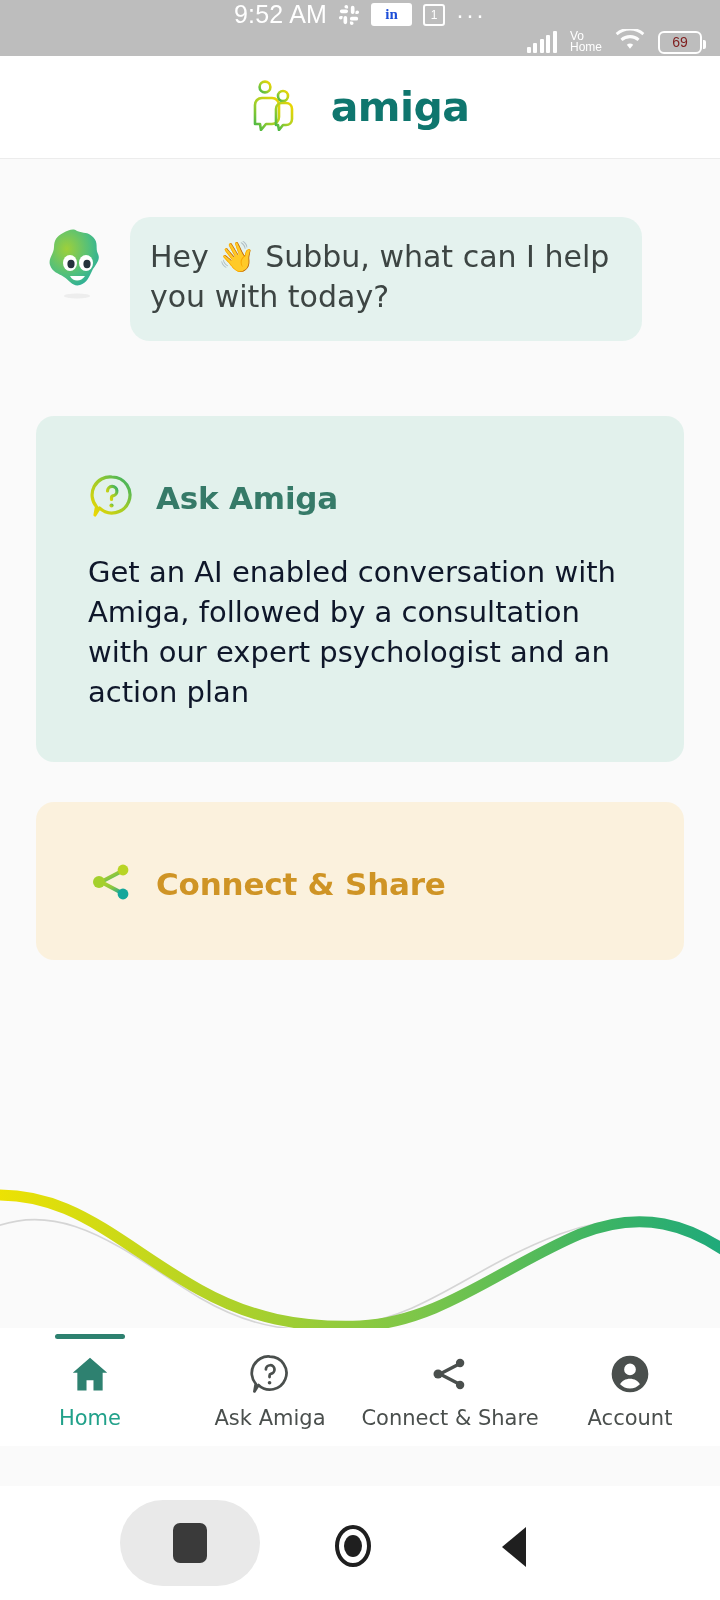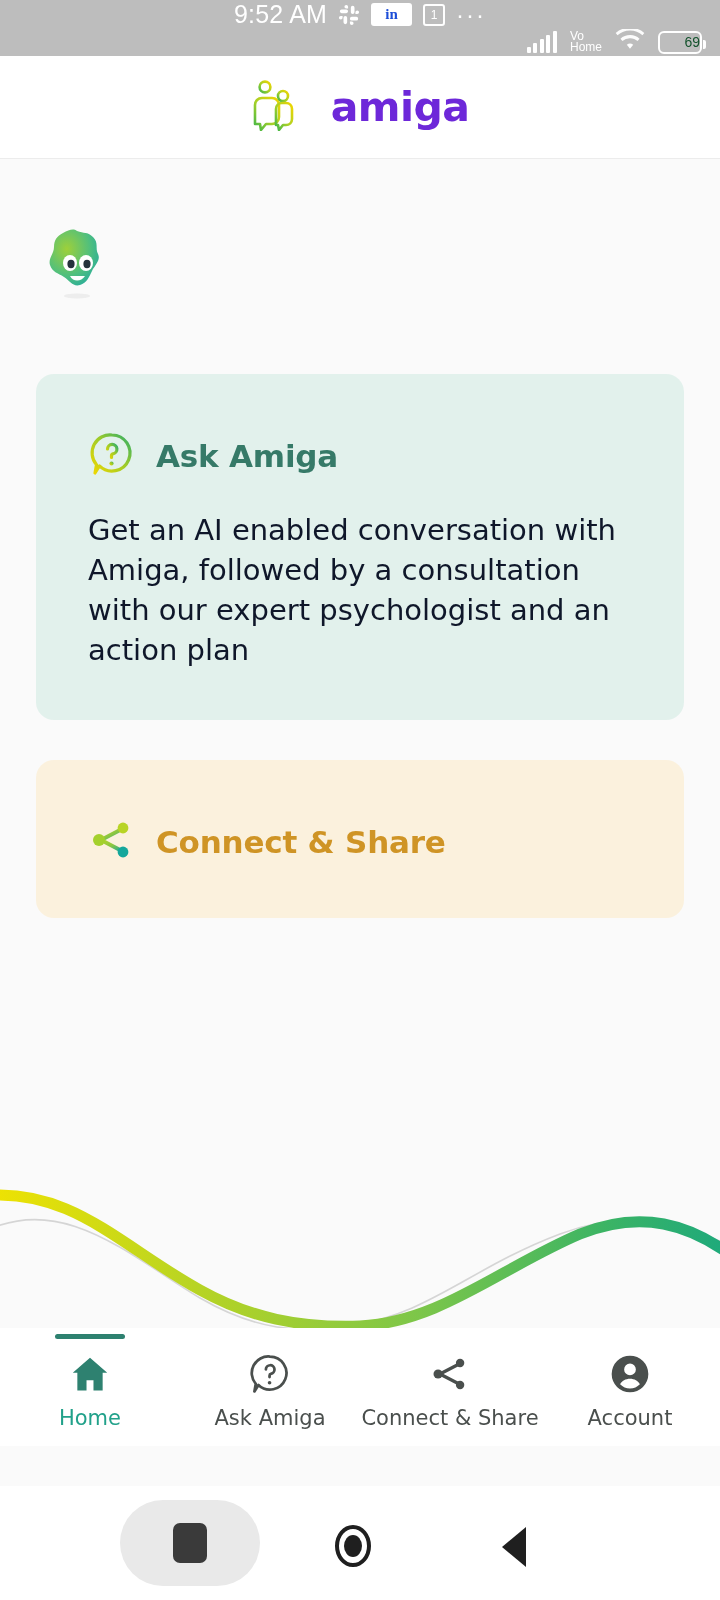--- a/index.html
+++ b/index.html
@@ -33,37 +33,37 @@
   }
   .ic-dots{ font-size:24px; letter-spacing:2px; line-height:10px; color:#fff; }
   .ic-signal{ display:flex; align-items:flex-end; gap:2.5px; height:22px; }
   .ic-signal i{ display:block; width:4px; background:#fff; border-radius:1px; }
   .ic-signal i:nth-child(1){height:6px;} .ic-signal i:nth-child(2){height:10px;}
   .ic-signal i:nth-child(3){height:14px;} .ic-signal i:nth-child(4){height:18px;}
   .ic-signal i:nth-child(5){height:22px;}
   .ic-volte{ font-size:12px; line-height:11px; font-weight:500; }
   .ic-batt{
     width:44px; height:23px; border:2.5px solid #fff; border-radius:6px;
-    position:relative; font-size:14px; line-height:18px; text-align:right;
-    color:#14532d; font-weight:400;
+    position:relative; font-size:14px; line-height:18px; text-align:center;
+    color:#7f1d1d; font-weight:400;
   }
   .ic-batt::after{
     content:""; position:absolute; right:-6px; top:7px;
     width:3.5px; height:9px; background:#fff; border-radius:0 2px 2px 0;
   }
 
   
   .appbar{
     position:absolute; top:56px; left:0; width:720px; height:103px;
     background:#ffffff; display:flex; align-items:center; justify-content:center;
     border-bottom:1px solid #ececec;
   }
   .brand{ display:flex; align-items:center; gap:6px; }
   .brand-word{
-    font-size:41px; font-weight:600; color:#6d28d9; letter-spacing:-.6px;
+    font-size:41px; font-weight:600; color:#0f766e; letter-spacing:-.6px;
     font-family:"DejaVu Sans", sans-serif;
     margin-left:28px;
   }
 
   
   .content{
     position:absolute; top:159px; left:0; width:720px; height:1209px;
     background:#fafafa; overflow:hidden;
   }
 
@@ -219,20 +219,23 @@
           </defs>
           <path d="M31 2c7 3 10 0 16 6s2 11 5 17-3 11-6 17-5 12-12 14-10-4-16-8-12-5-14-12 4-11 4-18 3-11 9-14 10-5 14-2z" fill="url(#mg2)"></path>
           <ellipse cx="24" cy="34" rx="7" ry="8" fill="#ffffff"></ellipse>
           <ellipse cx="40" cy="34" rx="7" ry="8" fill="#ffffff"></ellipse>
           <ellipse cx="25" cy="35" rx="3.6" ry="4.2" fill="#26323c"></ellipse>
           <ellipse cx="41" cy="35" rx="3.6" ry="4.2" fill="#26323c"></ellipse>
           <path d="M24 47c3 6 11 6 15 0z" fill="#ffffff"></path>
           <ellipse cx="31" cy="67" rx="13" ry="2.4" fill="#e2e2e2" opacity="0.55"></ellipse>
         </svg>
       </span>
+      <div class="bubble">
+        <div class="bubble-text">Hey 👋 Subbu, what can I help you with today?</div>
+      </div>
     </div>
 
     <div class="card card-ask">
       <div class="card-head">
         <span>
           <svg width="48" height="48" viewBox="0 0 48 48">
             <defs>
               <linearGradient id="qg" x1="1" y1="0" x2="0" y2="1">
                 <stop offset="0%" stop-color="#2fae6a"></stop>
                 <stop offset="45%" stop-color="#9ccb2a"></stop>

